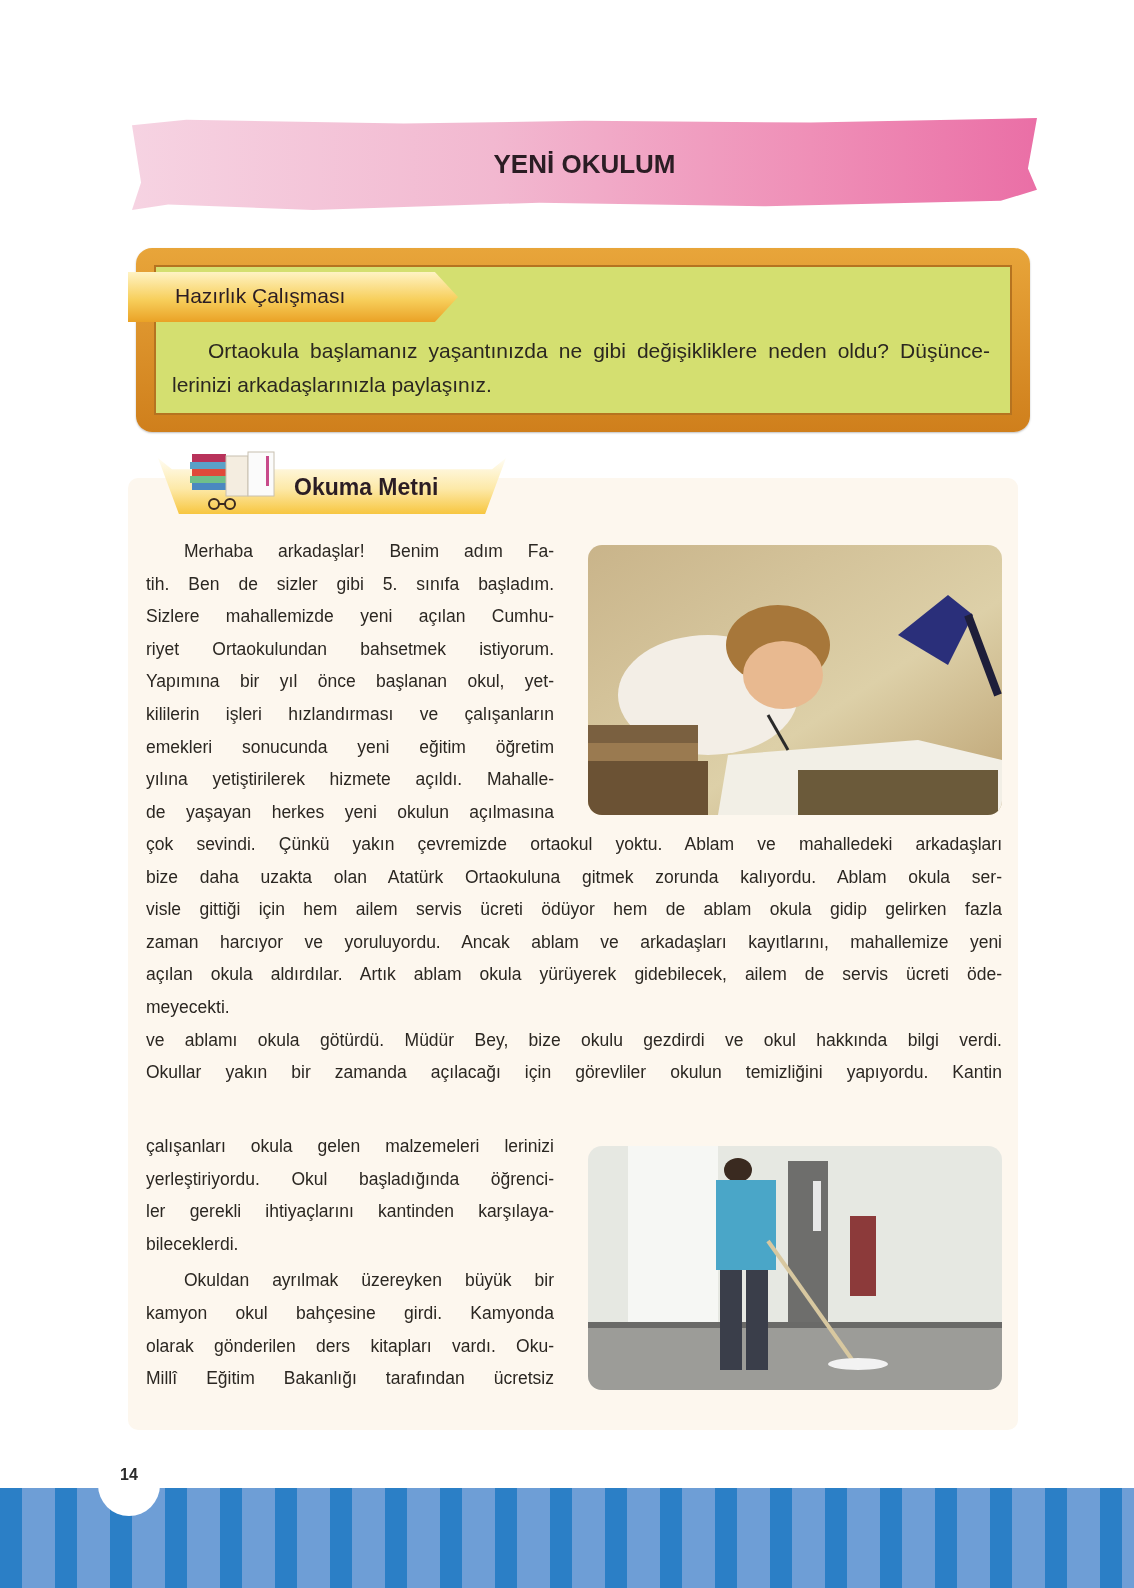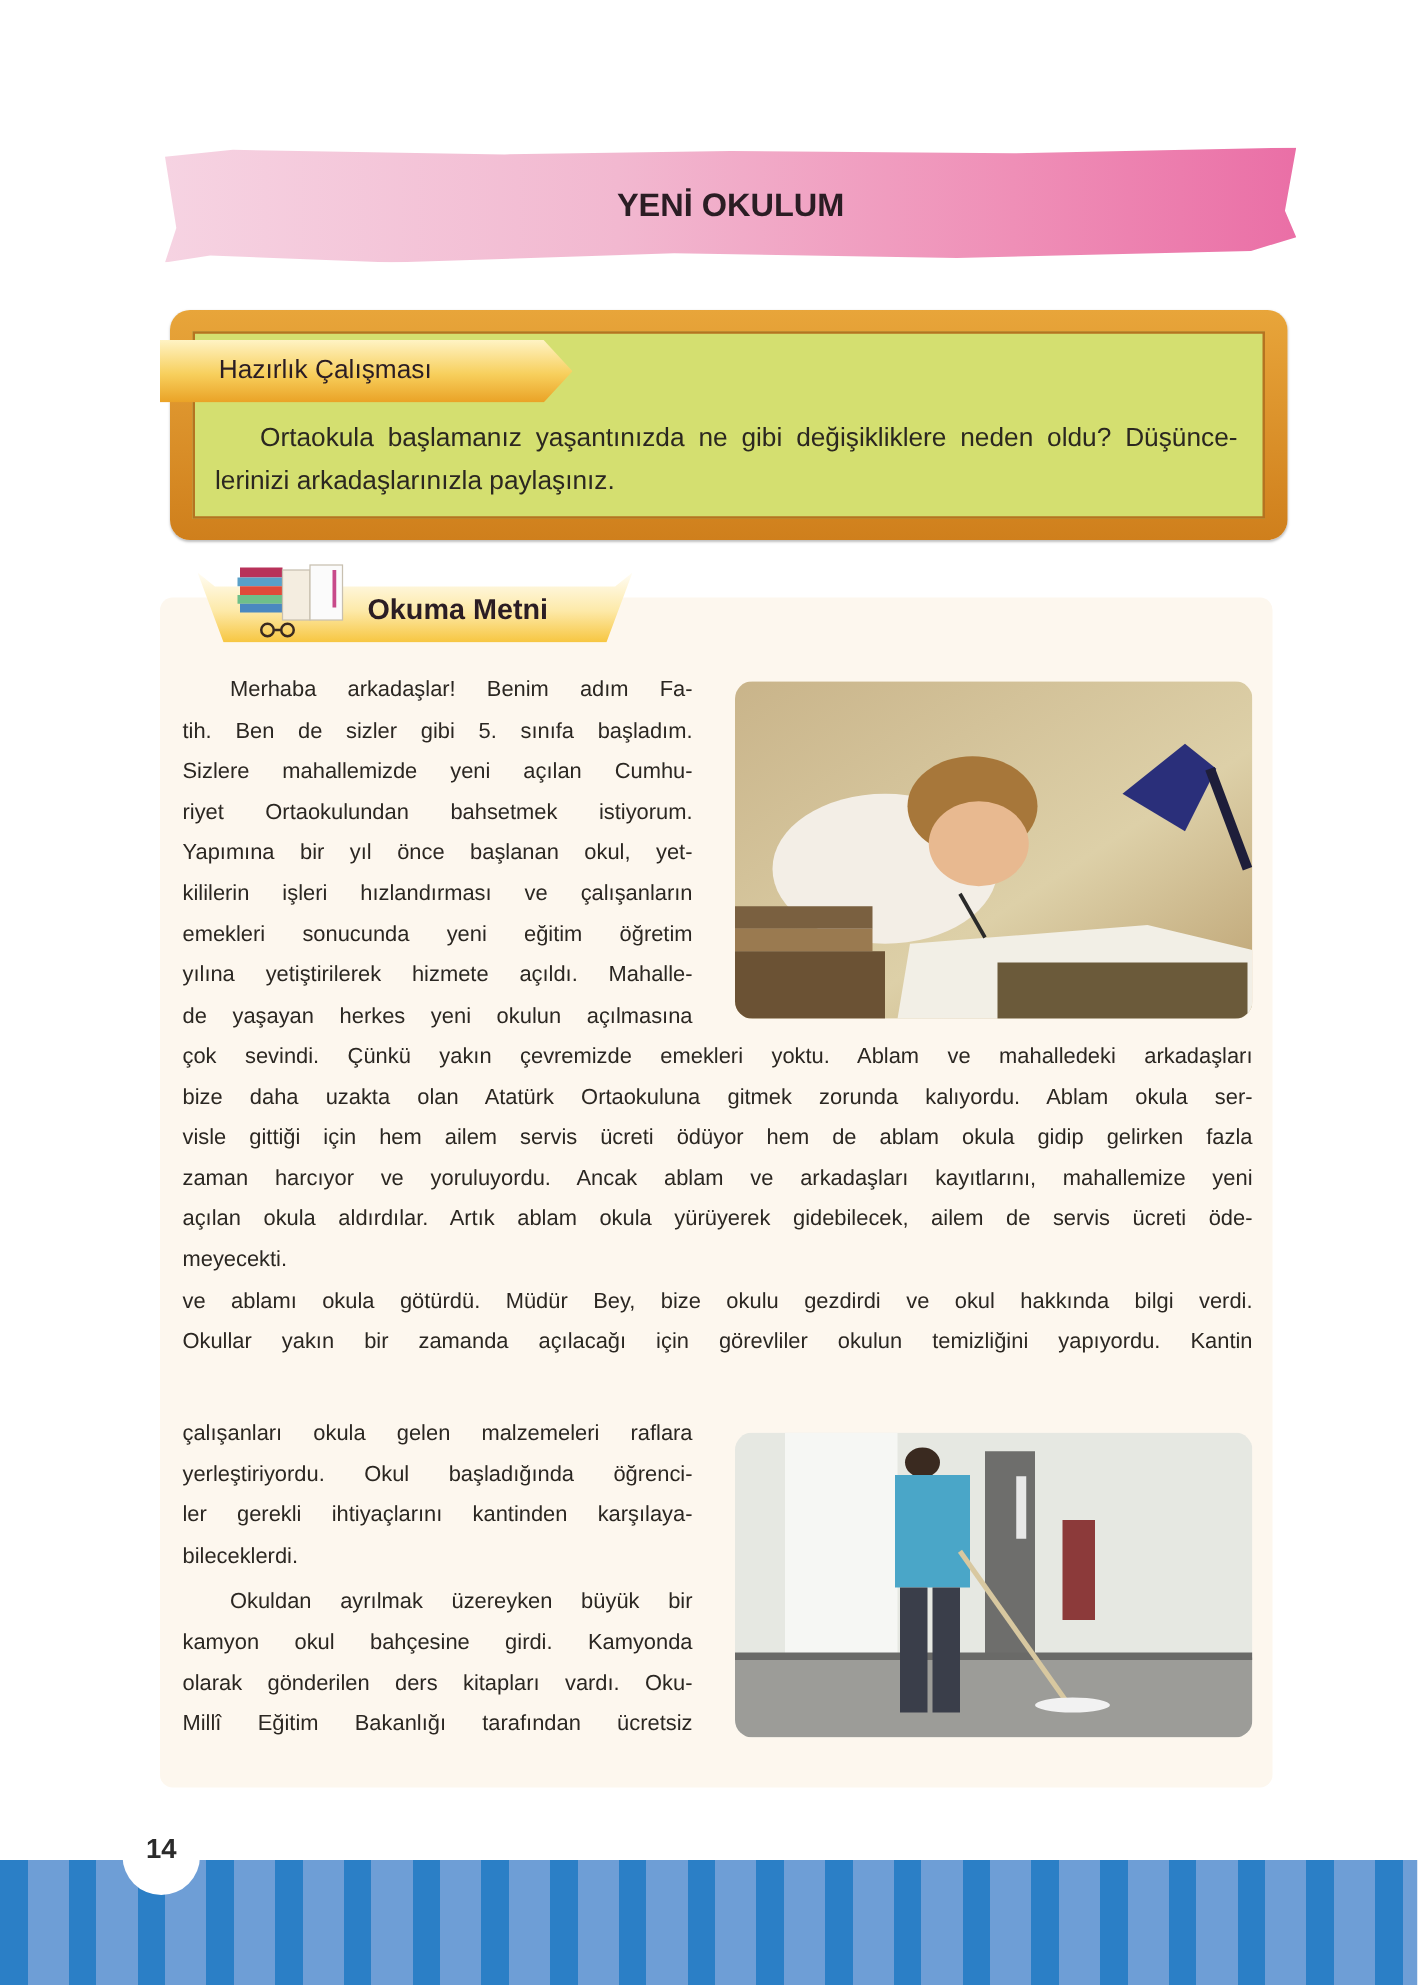--- a/index.html
+++ b/index.html
@@ -77,21 +77,21 @@
   .footer-stripes {
     position:absolute; left:0; top:1488px; width:1134px; height:100px;
     background:repeating-linear-gradient(90deg,#2b7fc6 0px,#2b7fc6 22px,#6e9ed6 22px,#6e9ed6 55px);
   }
   .page-num-badge {
     position:absolute; left:98px; top:1454px; width:62px; height:62px;
     background:#ffffff; border-radius:50%;
   }
   .page-num {
     position:absolute; left:98px; top:1466px; width:62px; text-align:center;
-    font-weight:bold; font-size:22px; color:#2b2b2b;
+    font-weight:bold; font-size:16px; color:#2b2b2b;
   }
 </style>
 </head>
 <body>
 
 <div class="title-banner"></div>
 <div class="title-text">YENİ OKULUM</div>
 
 <div class="prep-outer"></div>
 <div class="prep-inner"></div>
@@ -149,32 +149,32 @@
     <rect x="0" y="216" width="120" height="54" fill="#6b5234"></rect>
     <polygon points="140,210 330,195 414,215 414,270 130,270" fill="#f2efe6"></polygon>
     <rect x="210" y="225" width="200" height="45" fill="#6b5a3a"></rect>
     <polygon points="310,90 360,50 385,70 360,120" fill="#2a2f7a"></polygon>
     <line x1="380" y1="70" x2="410" y2="150" stroke="#1e1e3a" stroke-width="8"></line>
     <line x1="180" y1="170" x2="200" y2="205" stroke="#2a2a2a" stroke-width="3"></line>
   </svg>
 </div>
 
 <div class="body-text col-full" style="top:828px;">
-  <span class="ln">çok sevindi. Çünkü yakın çevremizde emekleri yoktu. Ablam ve mahalledeki arkadaşları</span>
+  <span class="ln">çok sevindi. Çünkü yakın çevremizde ortaokul yoktu. Ablam ve mahalledeki arkadaşları</span>
   <span class="ln">bize daha uzakta olan Atatürk Ortaokuluna gitmek zorunda kalıyordu. Ablam okula ser-</span>
   <span class="ln">visle gittiği için hem ailem servis ücreti ödüyor hem de ablam okula gidip gelirken fazla</span>
   <span class="ln">zaman harcıyor ve yoruluyordu. Ancak ablam ve arkadaşları kayıtlarını, mahallemize yeni</span>
   <span class="ln">açılan okula aldırdılar. Artık ablam okula yürüyerek gidebilecek, ailem de servis ücreti öde-</span>
   <span class="ln last">meyecekti.</span>
   <span class="ln">ve ablamı okula götürdü. Müdür Bey, bize okulu gezdirdi ve okul hakkında bilgi verdi.</span>
   <span class="ln">Okullar yakın bir zamanda açılacağı için görevliler okulun temizliğini yapıyordu. Kantin</span>
 </div>
 
 <div class="body-text col-left" style="top:1130px;">
-  <span class="ln">çalışanları okula gelen malzemeleri raflara</span>
+  <span class="ln">çalışanları okula gelen malzemeleri lerinizi</span>
   <span class="ln">yerleştiriyordu. Okul başladığında öğrenci-</span>
   <span class="ln">ler gerekli ihtiyaçlarını kantinden karşılaya-</span>
   <span class="ln last">bileceklerdi.</span>
   <span class="ln indent" style="margin-top:4px;">Okuldan ayrılmak üzereyken büyük bir</span>
   <span class="ln">kamyon okul bahçesine girdi. Kamyonda</span>
   <span class="ln">olarak gönderilen ders kitapları vardı. Oku-</span>
   <span class="ln">Millî Eğitim Bakanlığı tarafından ücretsiz</span>
 </div>
 
 <div class="photo photo2">

